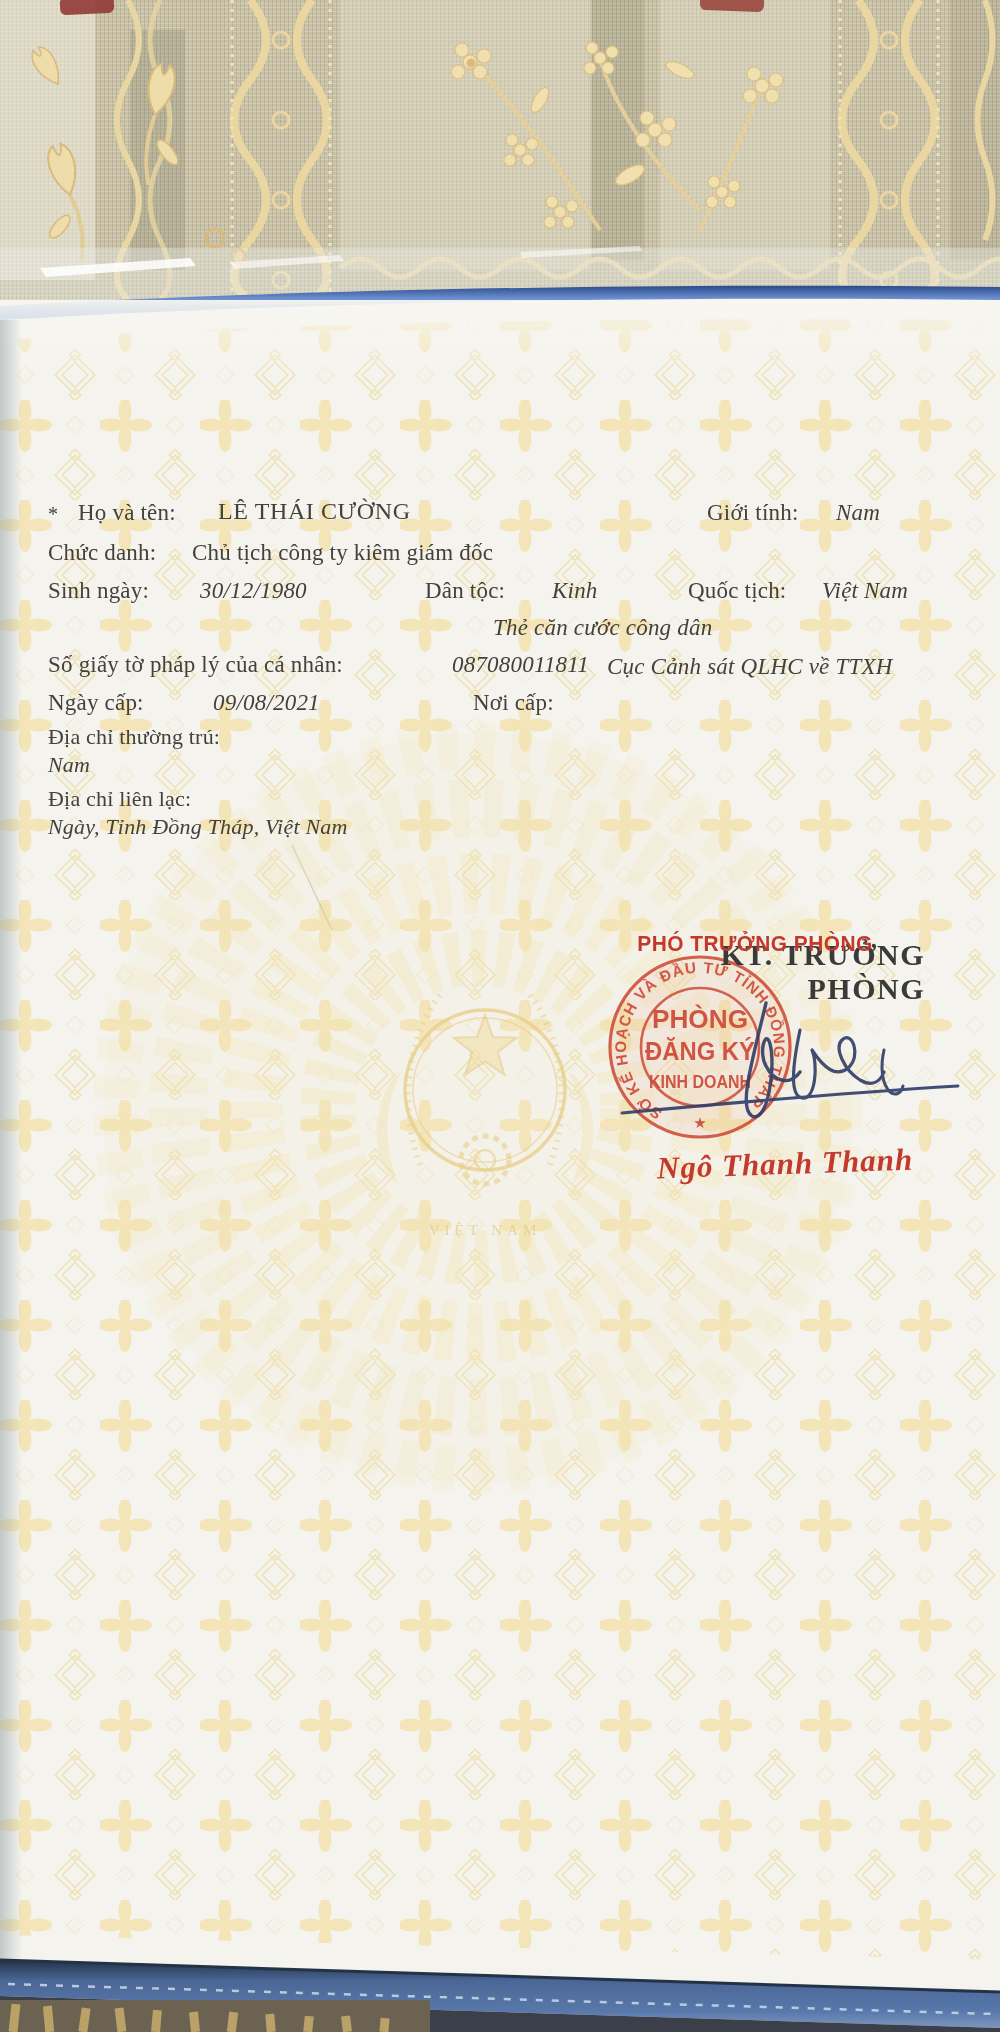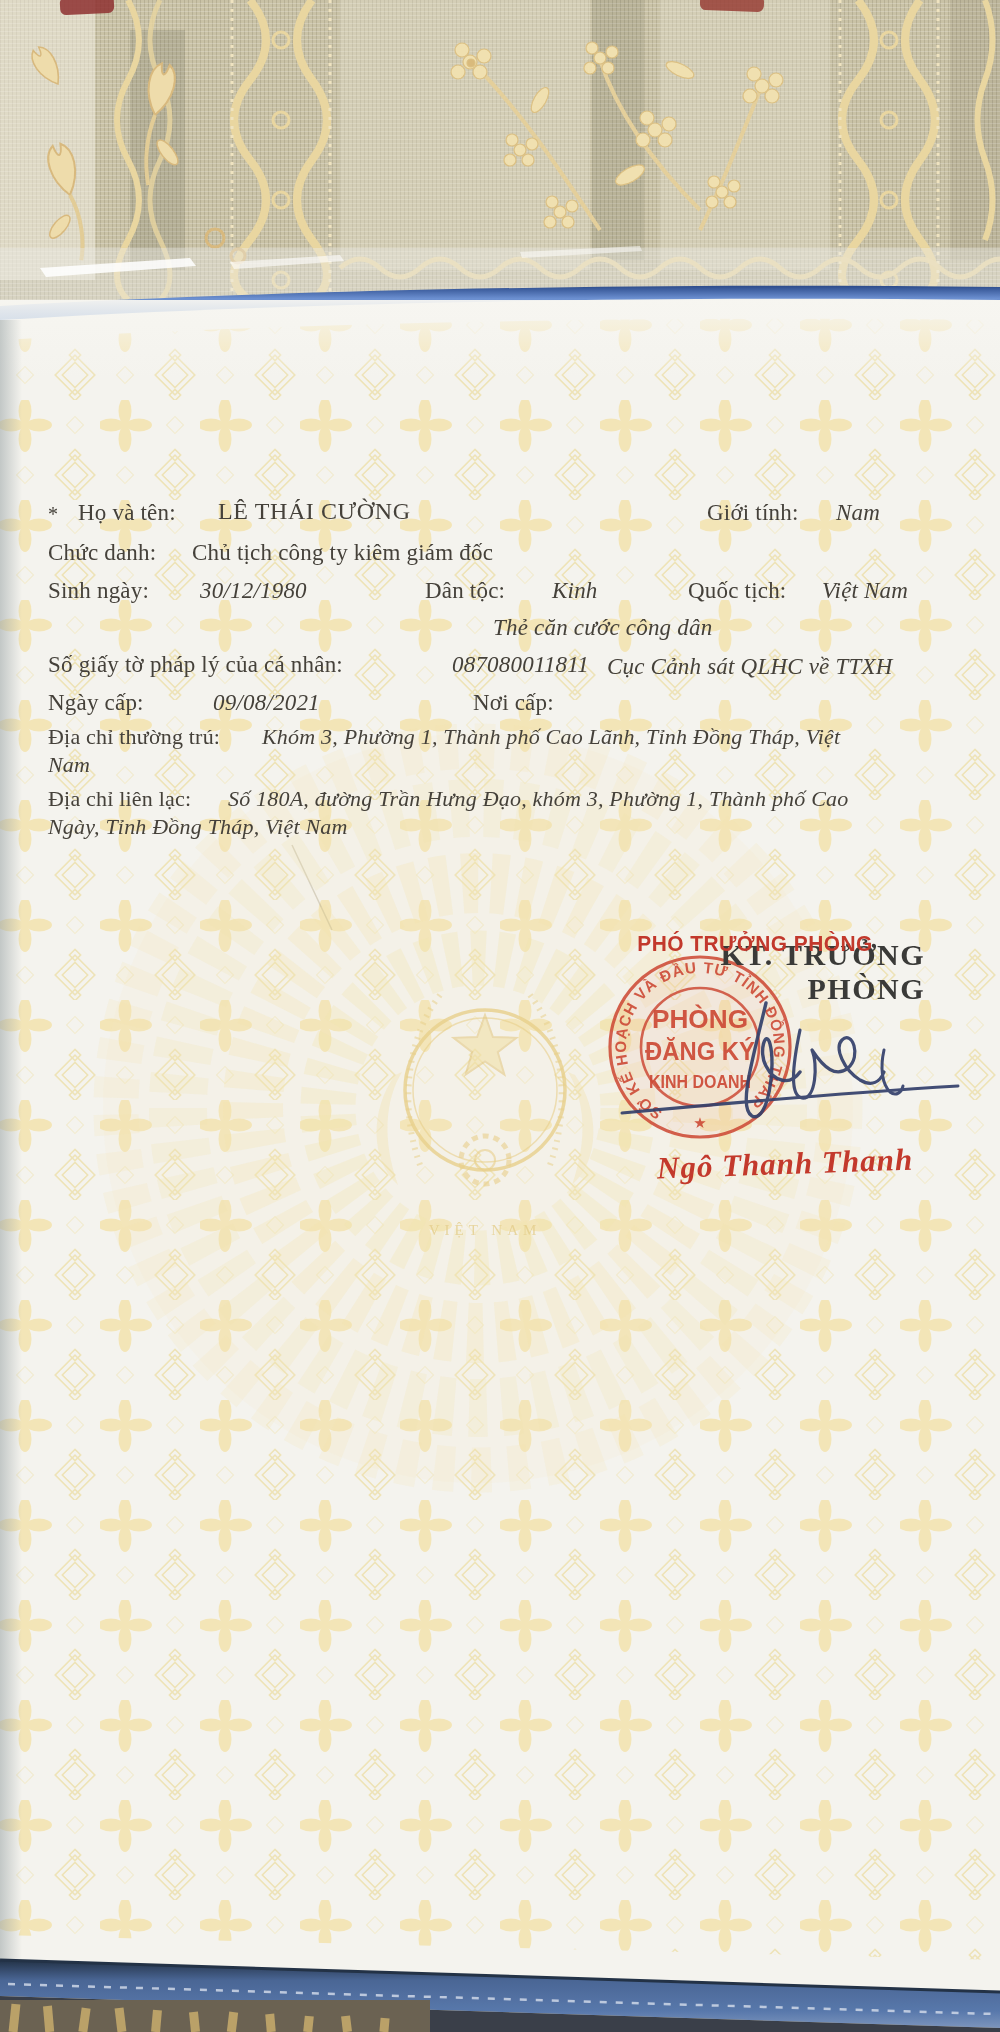--- a/index.html
+++ b/index.html
@@ -301,25 +301,23 @@
 
     <span class="seg" style="left:48px;top:652px;">Số giấy tờ pháp lý của cá nhân:</span>
     <span class="seg it" style="left:452px;top:652px;">087080011811</span>
 
     <span class="seg" style="left:48px;top:690px;">Ngày cấp:</span>
     <span class="seg it" style="left:213px;top:690px;">09/08/2021</span>
     <span class="seg" style="left:473px;top:690px;">Nơi cấp:</span>
     <span class="seg it" style="left:607px;top:654px;">Cục Cảnh sát QLHC về TTXH</span>
 
     <span class="seg small" style="left:48px;top:724px;">Địa chỉ thường trú:</span>
-    <span class="seg small it" style="left:262px;top:724px;">Khóm 3, Phường 1, Thành phố Cao Lãnh, Tỉnh Đồng Tháp, Việt</span>
     <span class="seg small it" style="left:48px;top:752px;">Nam</span>
 
     <span class="seg small" style="left:48px;top:786px;">Địa chỉ liên lạc:</span>
-    <span class="seg small it" style="left:228px;top:786px;">Số 180A, đường Trần Hưng Đạo, khóm 3, Phường 1, Thành phố Cao</span>
     <span class="seg small it" style="left:48px;top:814px;">Ngày, Tỉnh Đồng Tháp, Việt Nam</span>
 
     <div class="sig-for">KT. TRƯỞNG PHÒNG</div>
     <div class="sig-title">PHÓ TRƯỞNG PHÒNG</div>
     <div class="sig-name">Ngô Thanh Thanh</div>
   </div>
 
 </div>
 
 </body></html>

